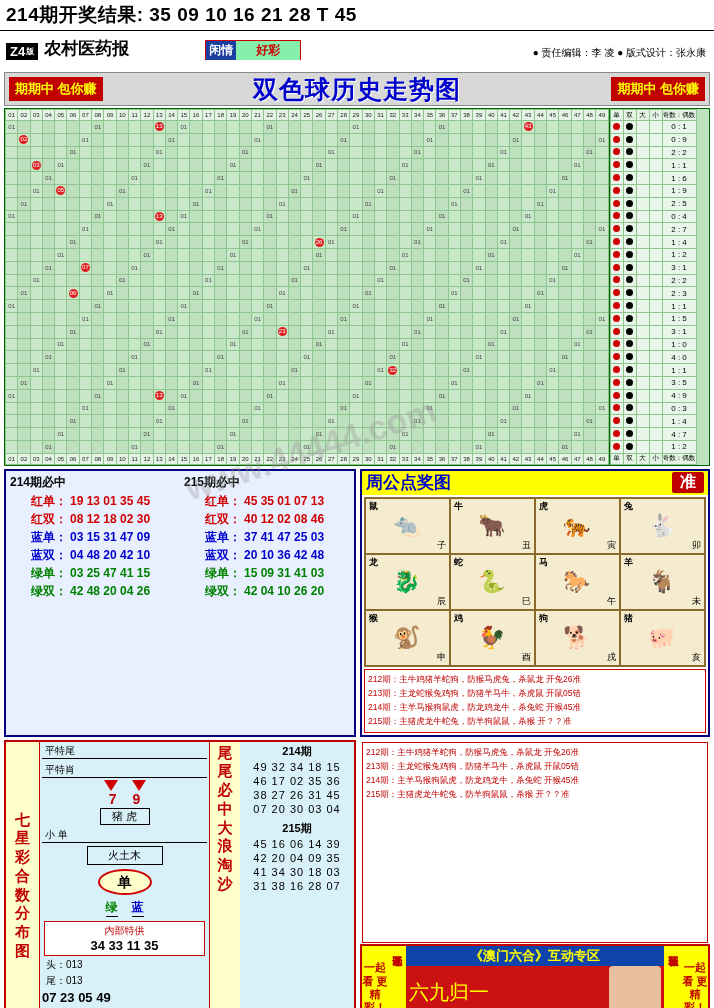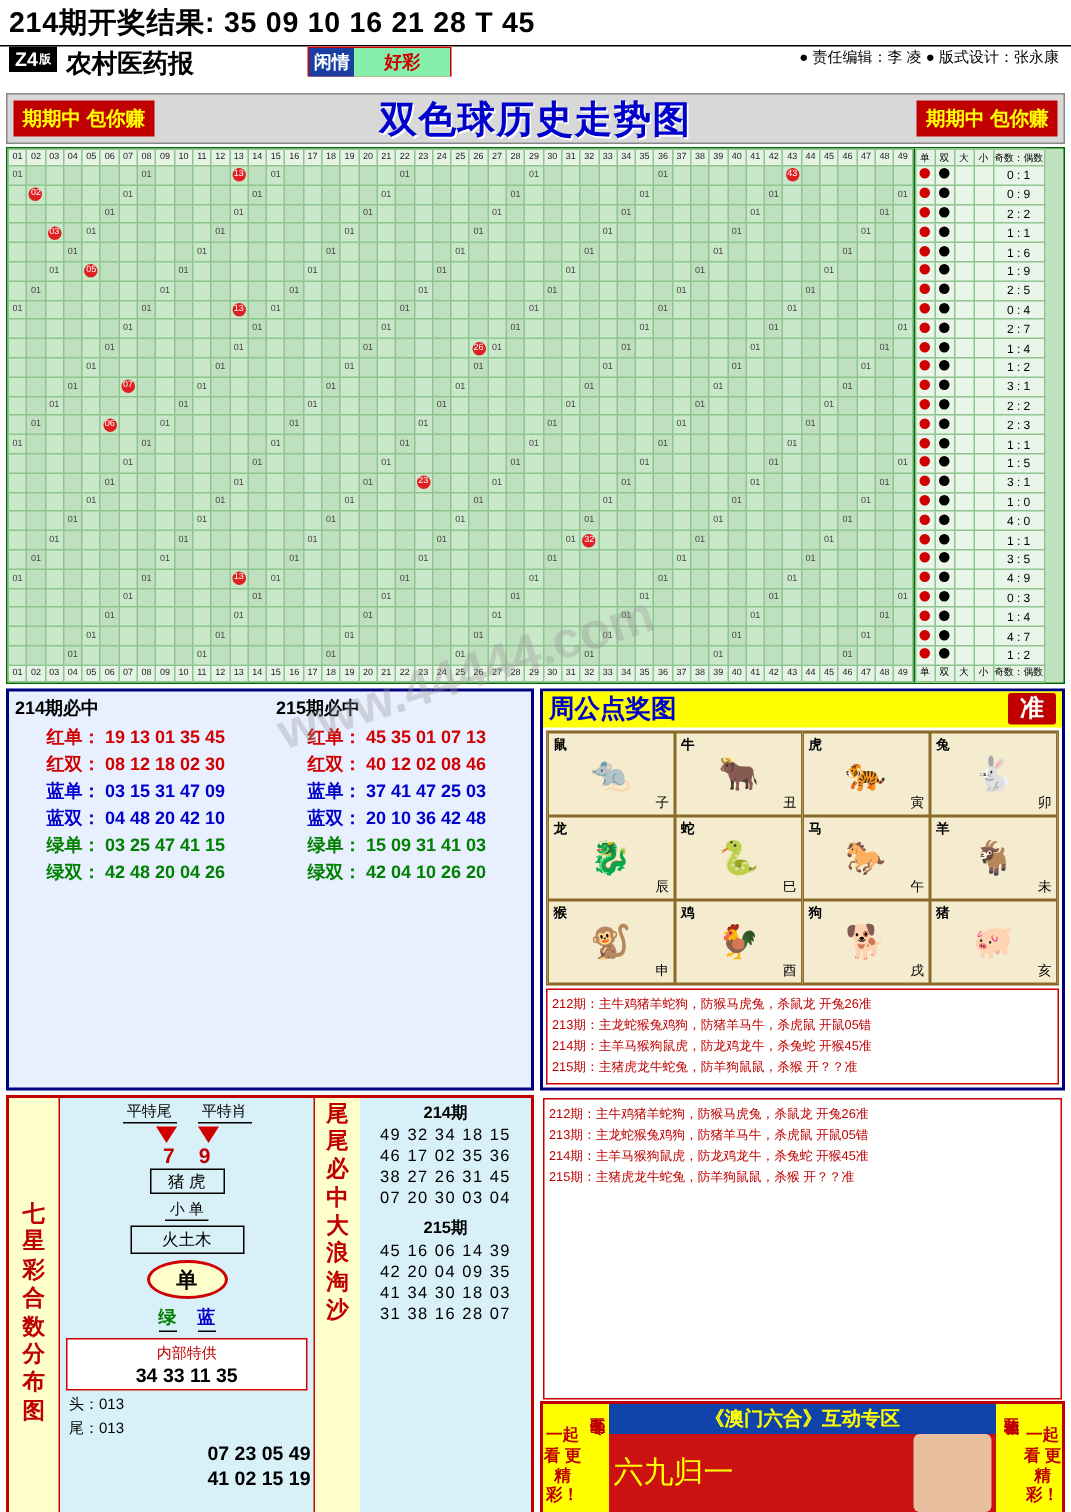--- a/index.html
+++ b/index.html
@@ -17,21 +17,21 @@
   .headline {
     height: 30px;
     display:flex; align-items:center;
     padding-left:6px;
     font-size:19px; font-weight:bold; color:#000;
     letter-spacing:0.5px;
   }
 
   
   .masthead {
-    height:30px; display:flex; align-items:flex-start; gap:6px;
+    height:30px; display:flex; align-items:flex-end; gap:6px;
     padding-left:6px; border-top:1px solid #000;
   }
   .z4 {
     background:#000; color:#fff; font-size:13px; font-weight:bold;
     padding:2px 4px; line-height:1;
     display:flex; align-items:center;
   }
   .z4 .small { font-size:8px; margin-left:1px; }
   .mast-title { font-size:17px; font-weight:bold; color:#000; }
   .xq-box {
@@ -39,21 +39,21 @@
     border:1px solid #c00; background:#fff; height:20px;
   }
   .xq-box .a { background:#1a3fa0; color:#fff; font-size:12px; padding:1px 3px; font-weight:bold;}
   .xq-box .b { background:#86efac; color:#c00; font-size:12px; padding:1px 20px; font-weight:bold;}
   .mast-right {
     margin-left:auto; margin-right:8px; font-size:10px; color:#000;
   }
 
   
   .banner {
-    margin:2px 4px 0 4px;
+    margin:12px 4px 0 4px;
     height:34px;
     background:#d8d8d8;
     border:1px solid #888;
     display:flex; align-items:center; justify-content:space-between;
     padding:3px 4px;
   }
   .ban-side {
     background:#c00000; color:#ffff00; font-size:13px; font-weight:bold;
     padding:3px 6px; white-space:nowrap;
   }
@@ -154,41 +154,41 @@
   .qixing {
     width:352px; border:2px solid #c00000; background:#d8f0f8; display:flex;
     height:292px;
   }
   .qx-left {
     width:34px; background:#ffffcc; border-right:1px solid #c00;
     display:flex; flex-direction:column; align-items:center; justify-content:center;
     color:#c00000; font-size:15px; font-weight:bold; line-height:1.25;
   }
   .qx-mid { width:170px; border-right:1px solid #c00; padding:2px; }
-  .qx-hdr { display:flex; gap:14px; justify-content:center; }
+  .qx-hdr { display:flex; gap:4px; justify-content:flex-start;flex-direction:column; }
   .qx-hdr span { font-size:10px; border-bottom:1px solid #000; padding:0 3px; }
   .arrows { display:flex; justify-content:center; gap:14px; margin-top:2px; }
   .arrow { width:0;height:0;border-left:7px solid transparent;border-right:7px solid transparent;border-top:11px solid #d00000; }
   .nums79 { display:flex; justify-content:center; gap:16px; font-size:14px; font-weight:bold; color:#c00000; }
   .zhuhu { text-align:center; font-size:11px; border:1px solid #000; width:50px; margin:1px auto; }
   .hmt { border:1px solid #000; width:76px; margin:3px auto; text-align:center; font-size:11px; padding:1px 0; }
   .dan-oval {
     width:54px; height:26px; border:2px solid #d00000; border-radius:50%;
     margin:4px auto; text-align:center; line-height:22px; font-size:14px; font-weight:bold; color:#000;
     background:#ffffcc;
   }
   .lb-row { display:flex; justify-content:center; gap:14px; margin-top:2px; }
   .lb-row span { font-size:12px; font-weight:bold; border-bottom:1px solid #000; }
   .green-t { color:#008000; }
   .blue-t { color:#0000cc; }
   .neibu { border:1px solid #c00; margin:4px 2px 0 2px; padding:2px; background:#fff;}
   .neibu .t { font-size:10px; color:#c00000; text-align:center; }
   .neibu .v { font-size:13px; font-weight:bold; text-align:center; color:#000;}
   .tw { font-size:10px; color:#000; margin:2px 0 0 4px; }
-  .tw-big { font-size:13px; font-weight:bold; text-align:right; color:#000; margin-top:2px;}
+  .tw-big { font-size:13px; font-weight:bold; text-align:left; color:#000; margin-top:2px;}
 
   .qx-right { flex:1; display:flex; }
   .wei-col {
     width:30px; background:#ffffcc; color:#c00000;
     font-size:15px; font-weight:bold; text-align:center; line-height:1.25;
     padding-top:2px;
   }
   .qx-far { flex:1; padding:2px 3px; }
   .qx-far .per { font-size:11px; font-weight:bold; color:#000; text-align:center; }
   .qx-far .line { font-size:11px; color:#000; text-align:center; letter-spacing:1px; margin:2px 0;}

